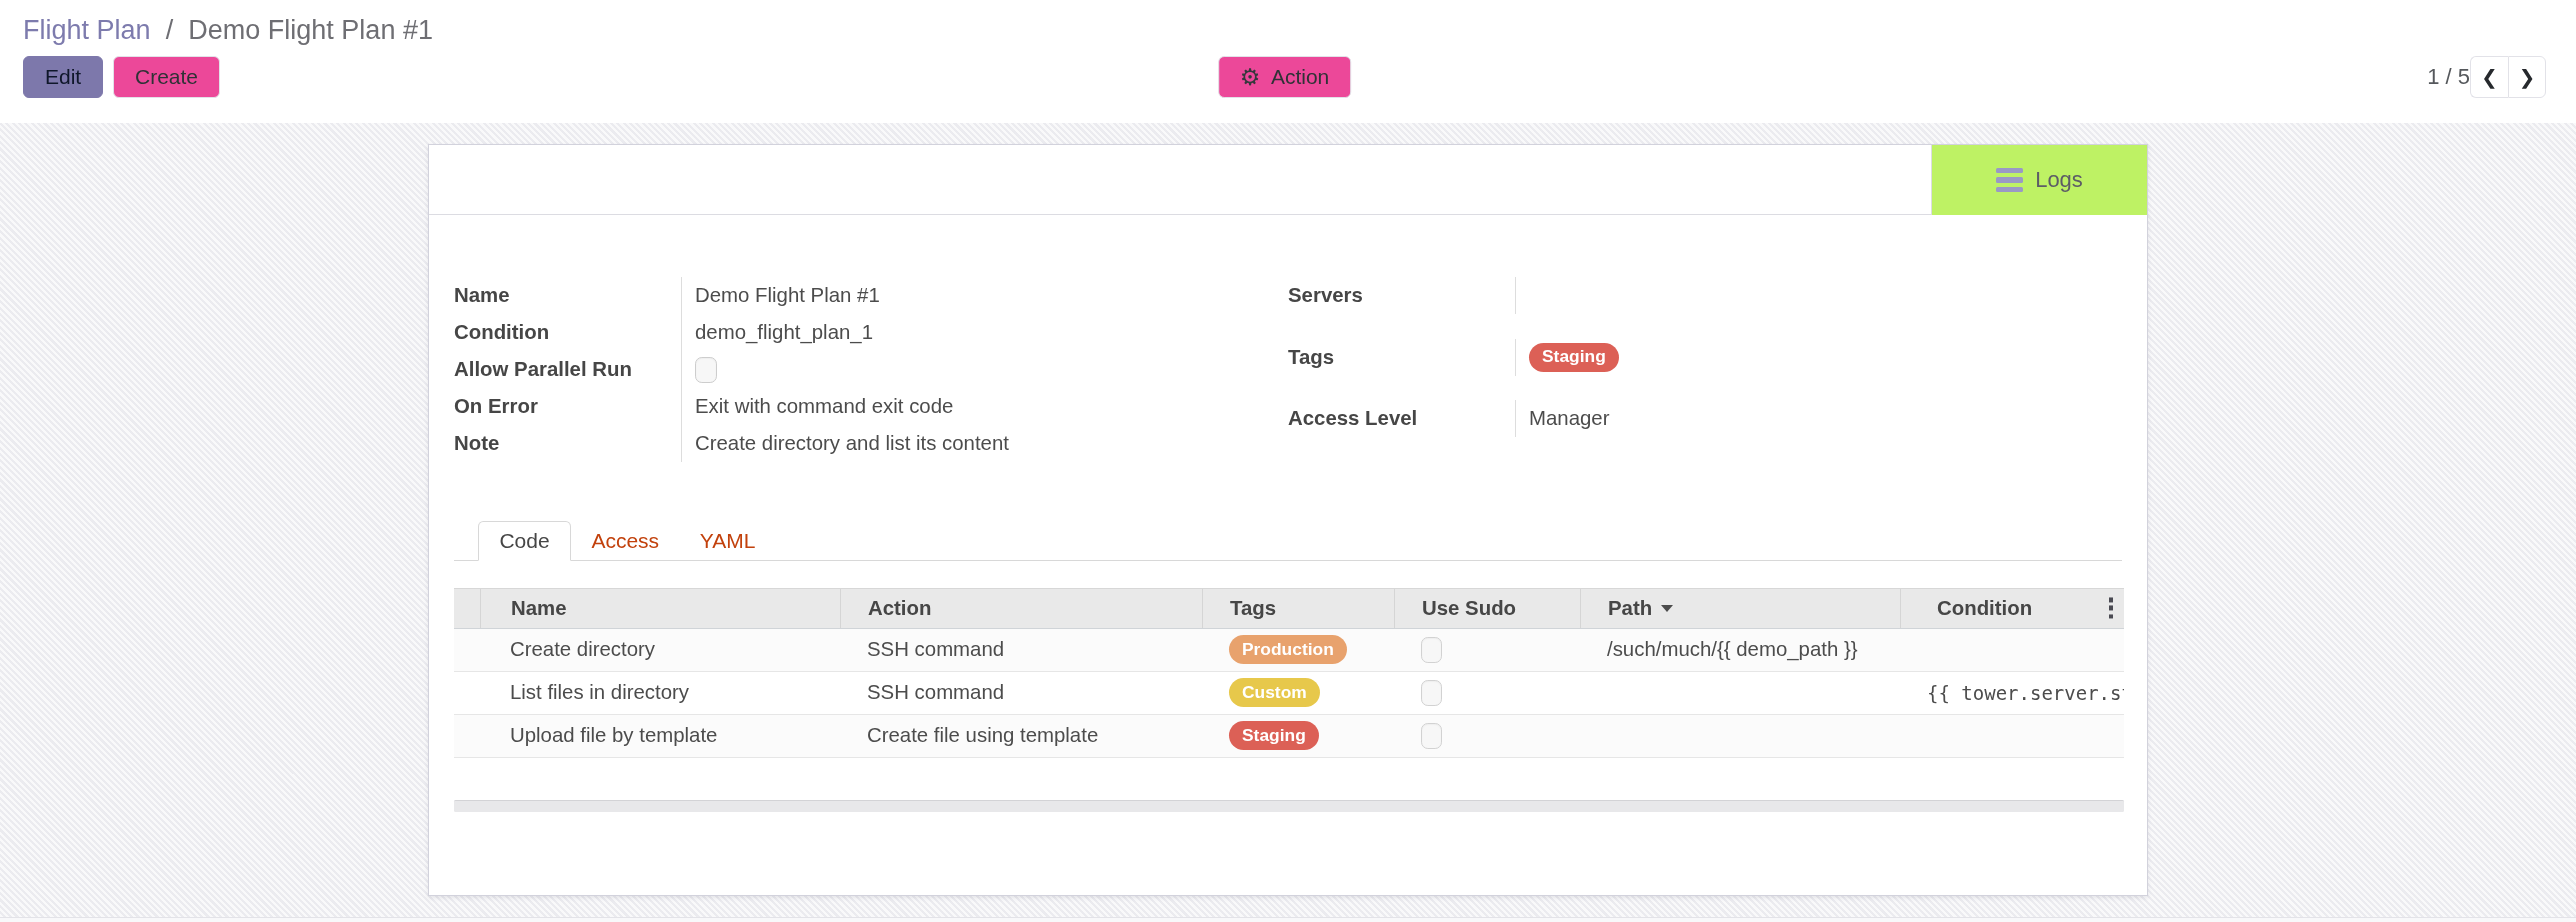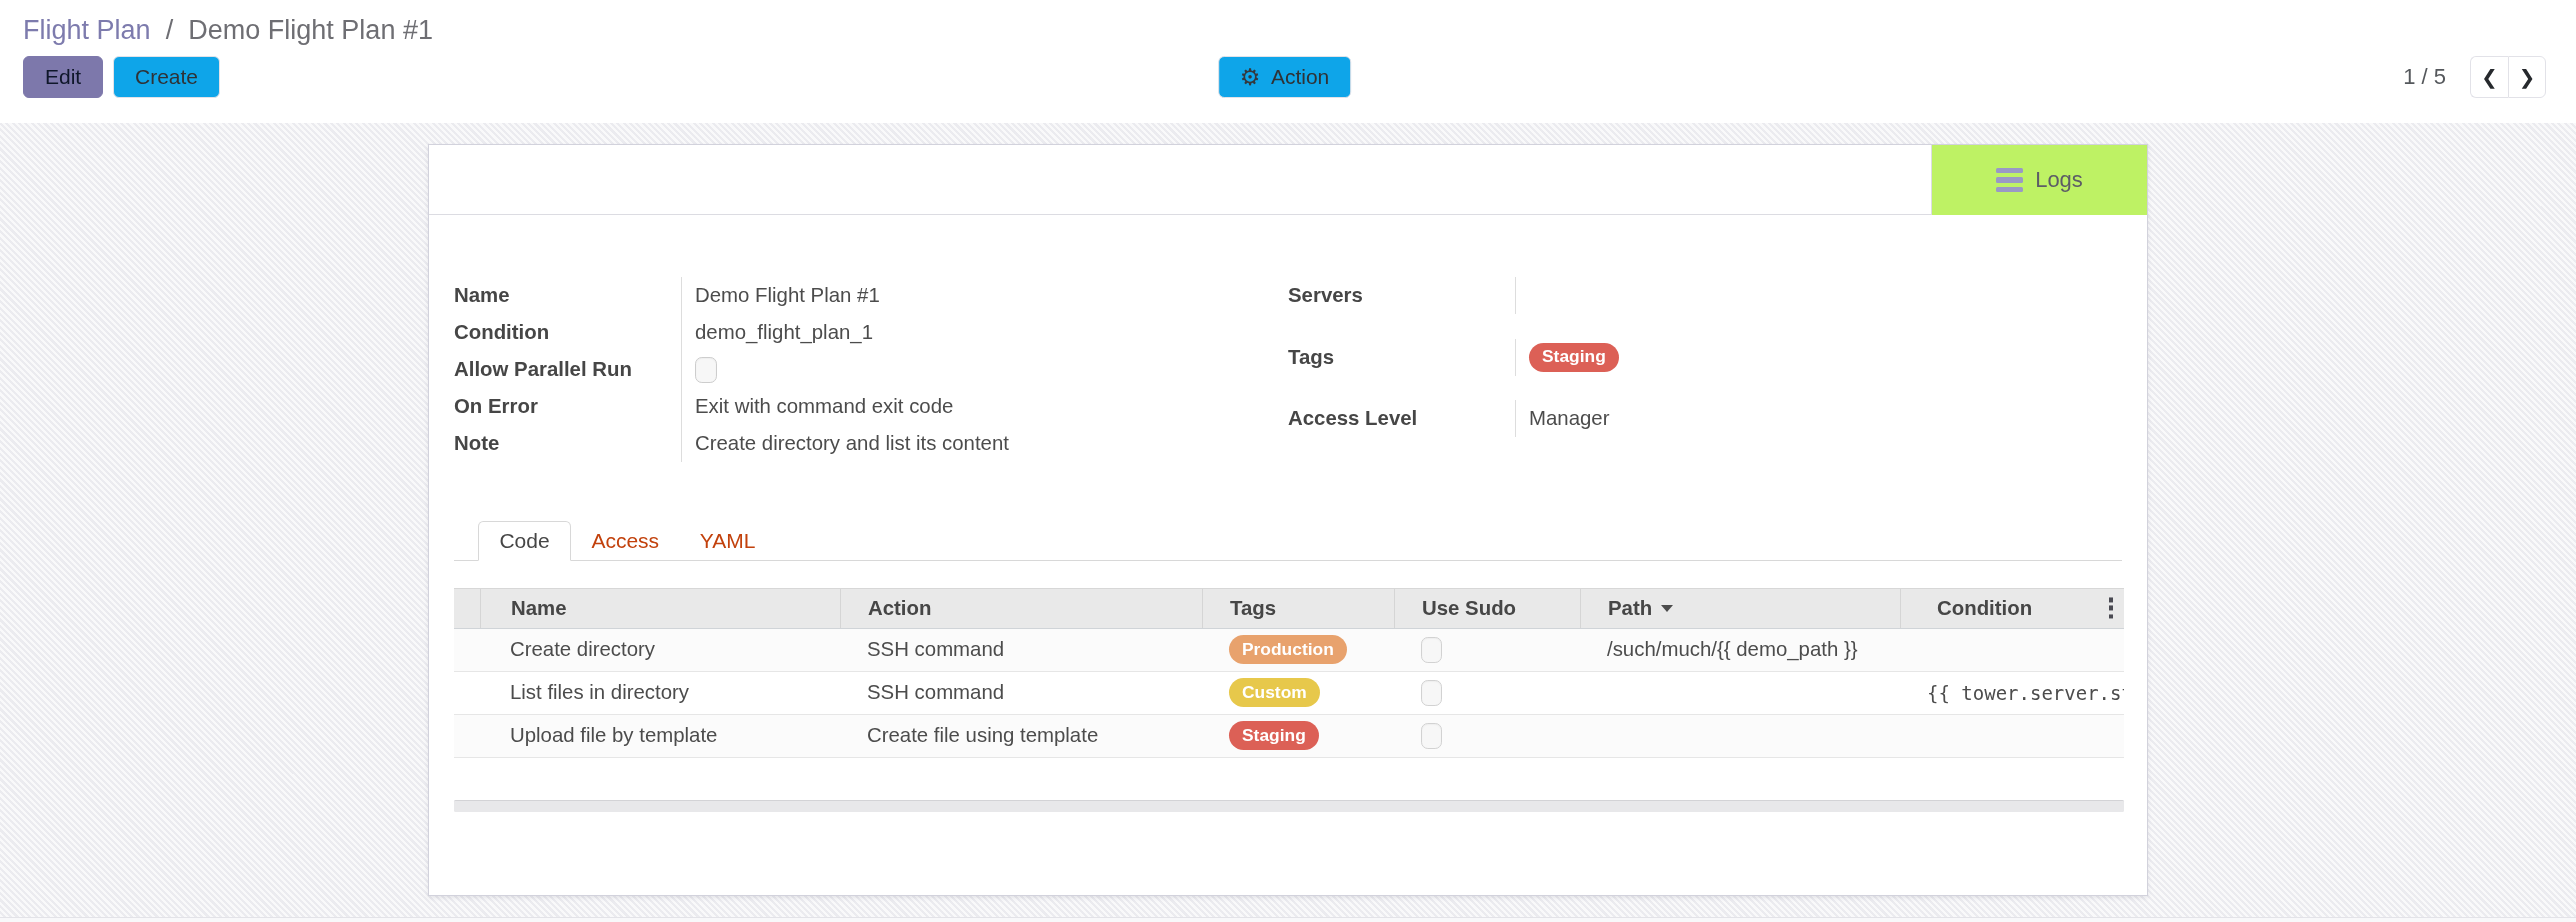--- a/index.html
+++ b/index.html
@@ -15,28 +15,28 @@
   .control-panel { background:#fff; height:123px; padding:13.6px 30px 0 23px; }
   .breadcrumb { font-size:27px; line-height:33px; white-space:nowrap; }
   .breadcrumb a { color:#7d7bad; text-decoration:none; cursor:pointer;margin-top:48px; }
   .bc-sep { color:#6e6e73; margin:0 7.6px; }
   .bc-current { color:#6e6e73; }
   .cp-buttons { position:relative; height:44px; margin-top:9.8px; }
   .left-buttons { position:absolute; left:0; top:0; display:flex; gap:9.8px; }
   .btn {
     font-family:"Liberation Sans", sans-serif;
     font-size:21px; color:#2f3236;
-    background:#0ea5e9; border:0.8px solid #e2e2e8; border-radius:6px;
+    background:#ec4899; border:0.8px solid #e2e2e8; border-radius:6px;
     height:42px; padding:0 21px; cursor:pointer;
     display:inline-flex; align-items:center; gap:10.6px;
   }
   .btn-primary { background:#7d78ab; border-color:#7d78ab; color:#0f172a; }
   .action-btn { position:absolute; left:50%; top:0; transform:translateX(-50%); }
   .gear { font-size:23px; line-height:1; color:#35383c; }
-  .pager { position:absolute; right:0; top:0; display:flex; align-items:center; gap:24px; height:42px; }
+  .pager { position:absolute; right:0; top:0; display:flex; align-items:center; height:42px; }
   .pager-value { font-size:22px; color:#55585c; }
   .pager-buttons { display:flex; }
   .pager-buttons button {
     width:38px; height:42px; background:#fff; border:0.8px solid #e2e2e8;
     font-size:19.7px; color:#26292d; cursor:pointer;
     display:flex; align-items:center; justify-content:center;
   }
   .pager-buttons button:first-child { border-radius:6px 0 0 6px; border-right:none; }
   .pager-buttons button:last-child { border-radius:0 6px 6px 0; }
 

